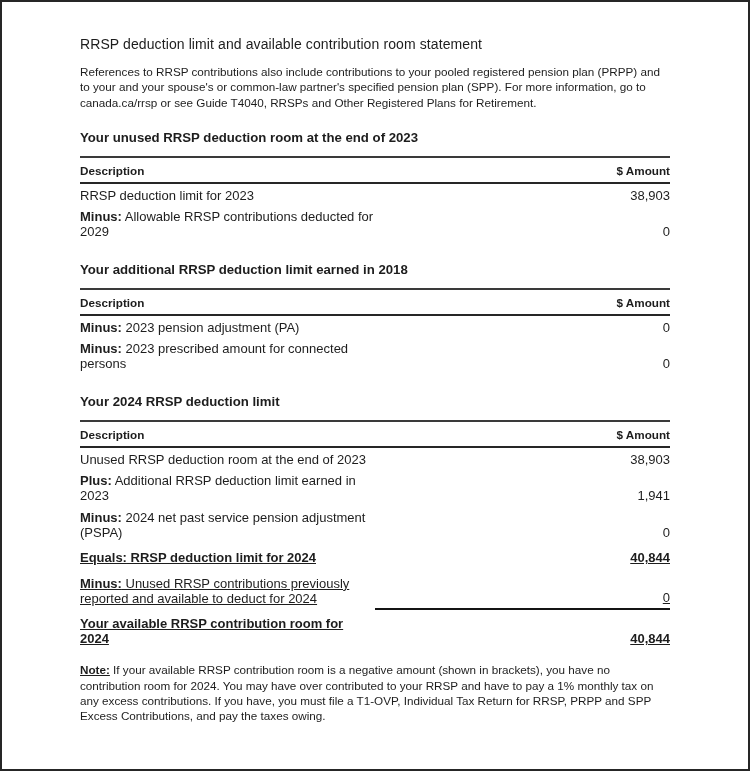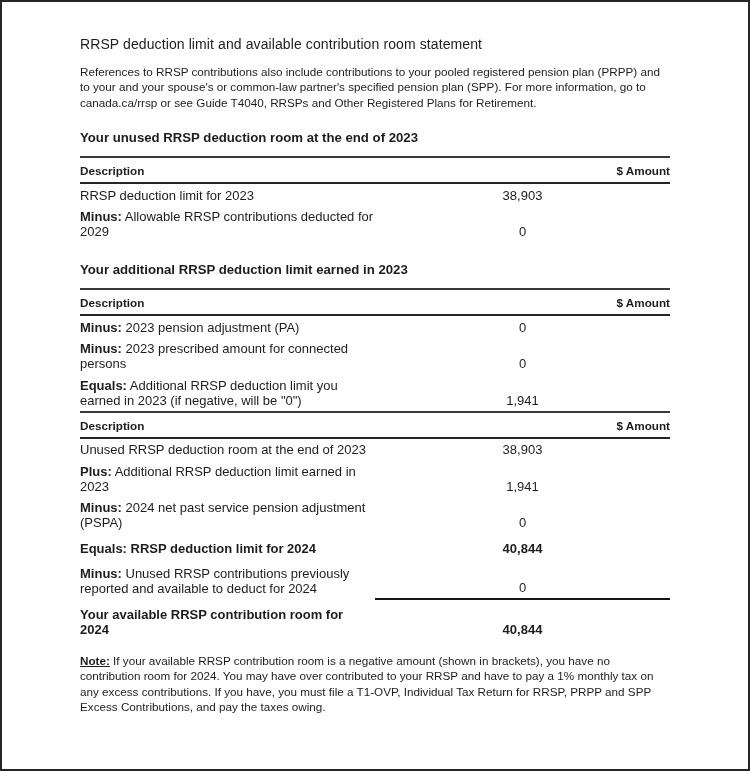--- a/index.html
+++ b/index.html
@@ -47,27 +47,27 @@
     text-align: left;
     vertical-align: bottom;
   }
   table.stmt th.amount-col { text-align: right; }
   table.stmt td {
     font-size: 13px;
     padding: 3.5px 0 3px 0;
     vertical-align: bottom;
   }
   table.stmt td.amount {
-    text-align: center;
+    text-align: right;
     width: 90px;
   }
   table.stmt td.desc b { font-weight: bold; }
   tr.sum td.amount { border-bottom: 2px solid #141414; }
   tr.total td { font-weight: bold; }
-  tr.pad-top td { padding-top: 7.5px; }
+  tr.pad-top td { padding-top: 7.5px; text-decoration: underline; }
   .note {
     margin-top: 13px;
     font-size: 11.7px;
     line-height: 15.4px;
     max-width: 596px;
   }
   .note b { font-weight: bold; text-decoration: underline; }
 </style>
 </head>
 <body>
@@ -94,46 +94,43 @@
         </tr>
         <tr>
           <td class="desc"><b>Minus:</b><span> Allowable RRSP contributions deducted for 2029</span></td>
           <td class="amount">0</td>
         </tr>
       </tbody>
     </table>
   </div>
 
   <div>
-    <h2 class="section-heading">Your additional RRSP deduction limit earned in 2023</h2>
+    <h2 class="section-heading">Your additional RRSP deduction limit earned in 2018</h2>
     <table class="stmt">
       <thead>
         <tr>
           <th>Description</th>
           <th class="amount-col">$ Amount</th>
         </tr>
       </thead>
       <tbody>
         <tr>
           <td class="desc"><b>Minus:</b><span> 2023 pension adjustment (PA)</span></td>
           <td class="amount">0</td>
         </tr>
         <tr>
           <td class="desc"><b>Minus:</b><span> 2023 prescribed amount for connected persons</span></td>
           <td class="amount">0</td>
         </tr>
-        <tr>
-          <td class="desc"><b>Equals:</b><span> Additional RRSP deduction limit you earned in 2023 (if negative, will be "0")</span></td>
-          <td class="amount">1,941</td>
-        </tr>
       </tbody>
     </table>
   </div>
 
   <div>
+    <h2 class="section-heading">Your 2024 RRSP deduction limit</h2>
     <table class="stmt">
       <thead>
         <tr>
           <th>Description</th>
           <th class="amount-col">$ Amount</th>
         </tr>
       </thead>
       <tbody>
         <tr>
           <td class="desc">Unused RRSP deduction room at the end of 2023</td>

